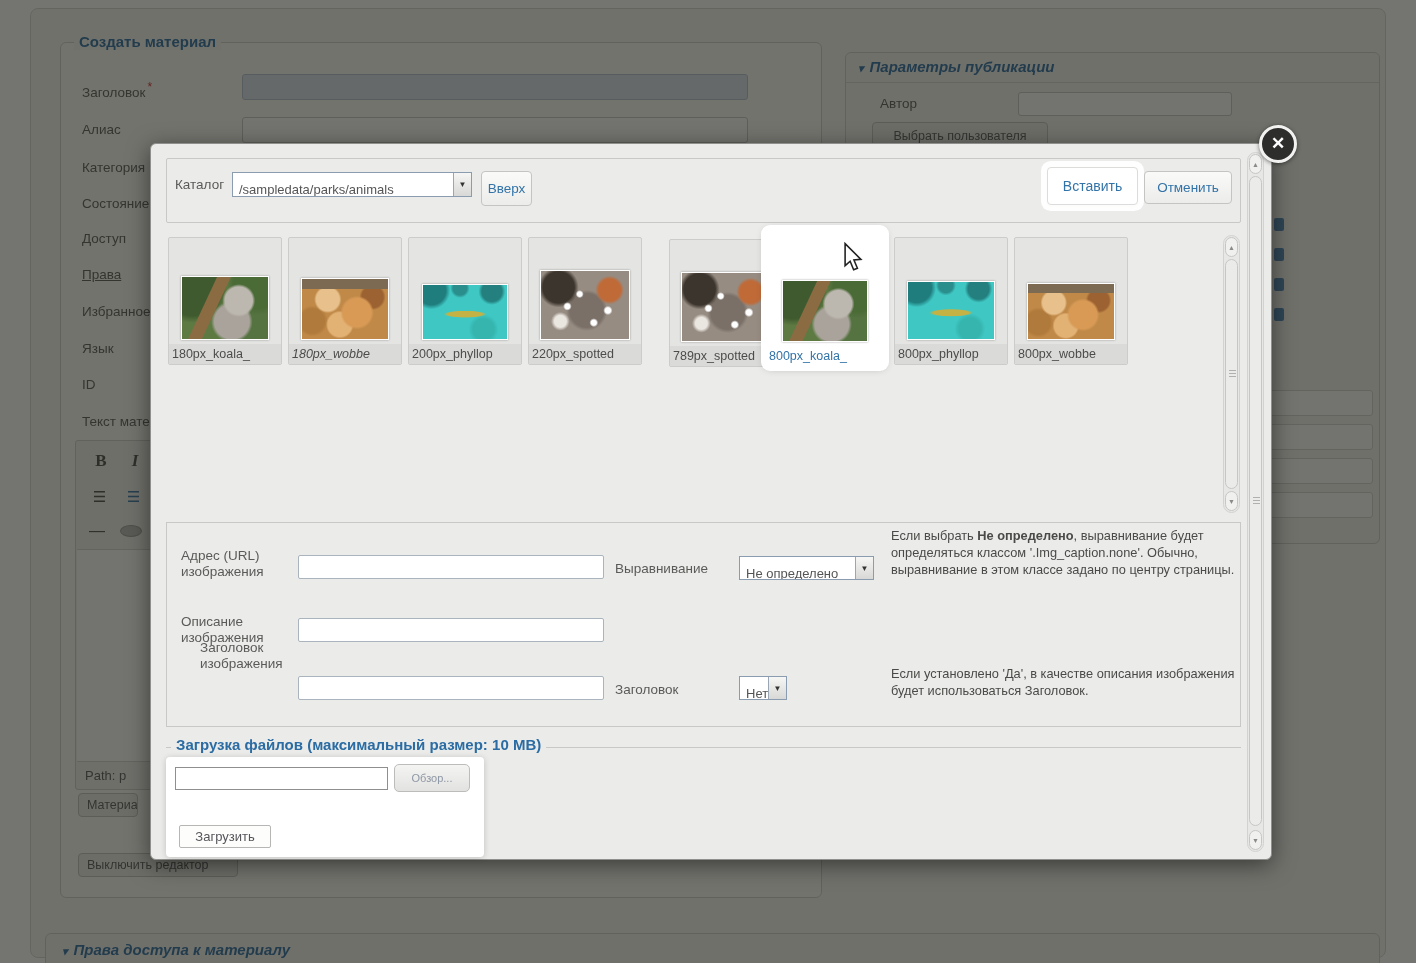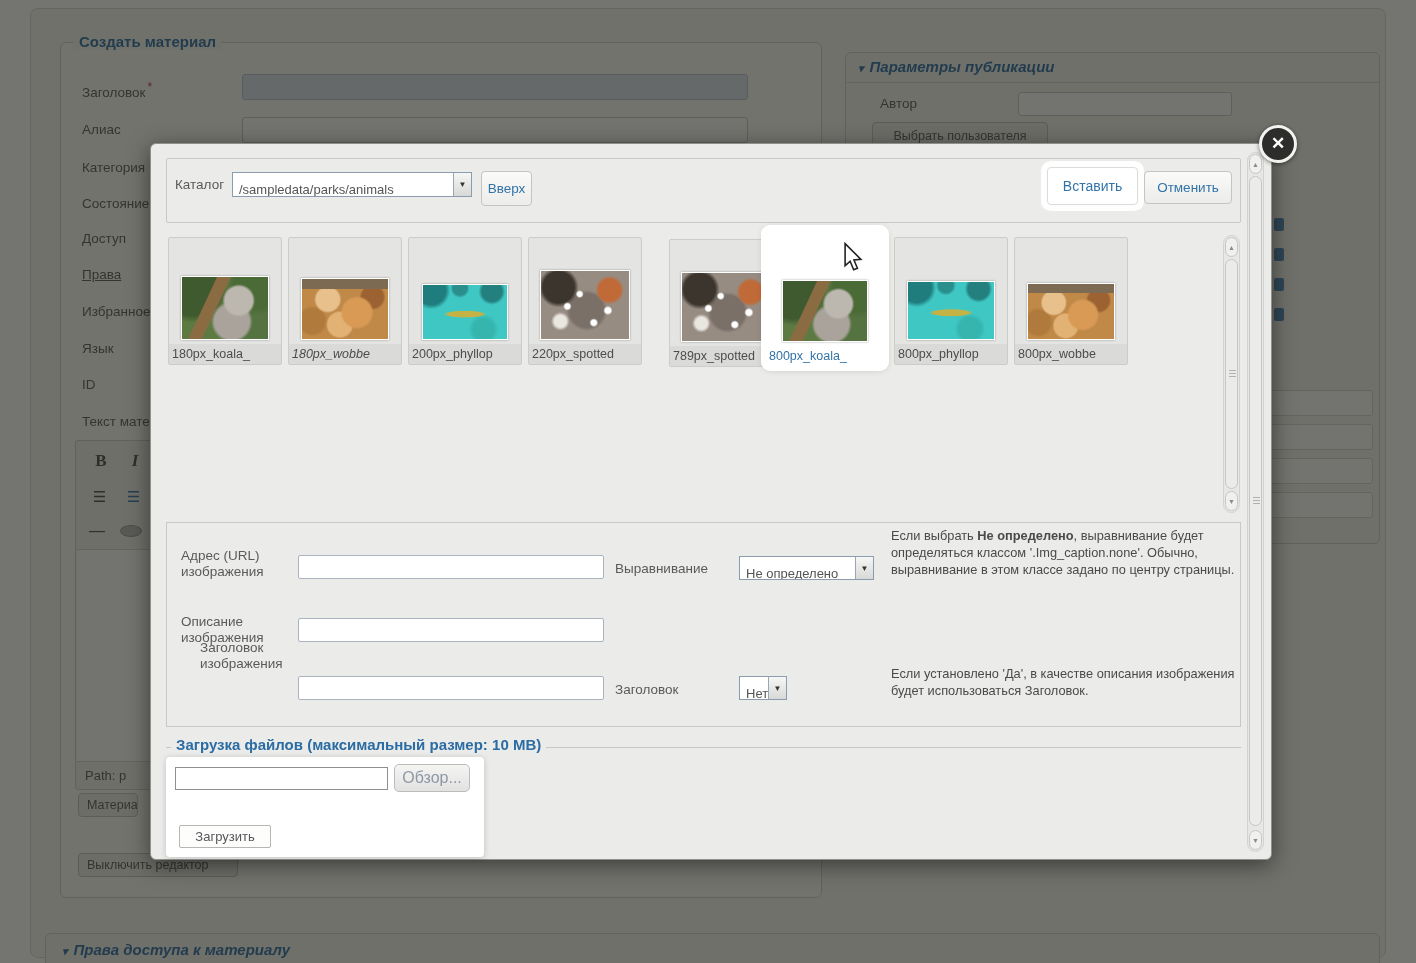--- a/index.html
+++ b/index.html
@@ -113,21 +113,21 @@
   .form-box { position:absolute; left:15px; top:378px; width:1075px; height:205px; border:1px solid #c8c8c6; }
   .wrap-label { position:absolute; font-size:13.5px; color:#5a5a58; line-height:16px; width:112px; }
   .m-input { position:absolute; background:#fff; border:1px solid #aab4be; border-radius:2px; font-size:13px; padding:0 4px; font-family:"Liberation Sans",sans-serif; color:#333; }
   .help { position:absolute; font-size:12.8px; color:#4a4a48; line-height:17px; width:356px; }
 
   .upload-line { position:absolute; left:15px; top:603px; width:1075px; height:1px; background:#c8c8c6; }
   .upload-legend { position:absolute; left:20px; top:592px; font-size:15px; font-weight:bold; color:#2a6ca3; background:#ebebe9; padding:0 5px; white-space:nowrap; }
   .upload-box { position:absolute; left:15px; top:613px; width:318px; height:100px; background:#fff; border-radius:4px; box-shadow:0 1px 6px rgba(0,0,0,0.18); }
   .file-input { position:absolute; left:9px; top:10px; width:213px; height:23px; background:#fff; border:1px solid #8f8f8d; font-family:"Liberation Sans",sans-serif; font-size:12px; padding:0 3px; }
   .browse-btn { position:absolute; left:228px; top:7px; width:76px; height:28px; background:linear-gradient(#f4f4f2,#e2e2e0);
-    border:1px solid #bcbcba; border-radius:5px; color:#8e97a6; font-size:16px; display:flex; align-items:center; justify-content:center; }
+    border:1px solid #bcbcba; border-radius:5px; color:#8e97a6; font-size:11px; display:flex; align-items:center; justify-content:center; }
   .upload-btn { position:absolute; left:13px; top:68px; width:92px; height:23px; background:#fdfdfc; border:1px solid #b6b6b4;
     border-radius:2px; color:#55555a; font-size:13px; display:flex; align-items:center; justify-content:center; }
 
   .cursor-icon { position:absolute; z-index:300; }
 </style>
 </head>
 <body>
 
 <div class="screen">
 

